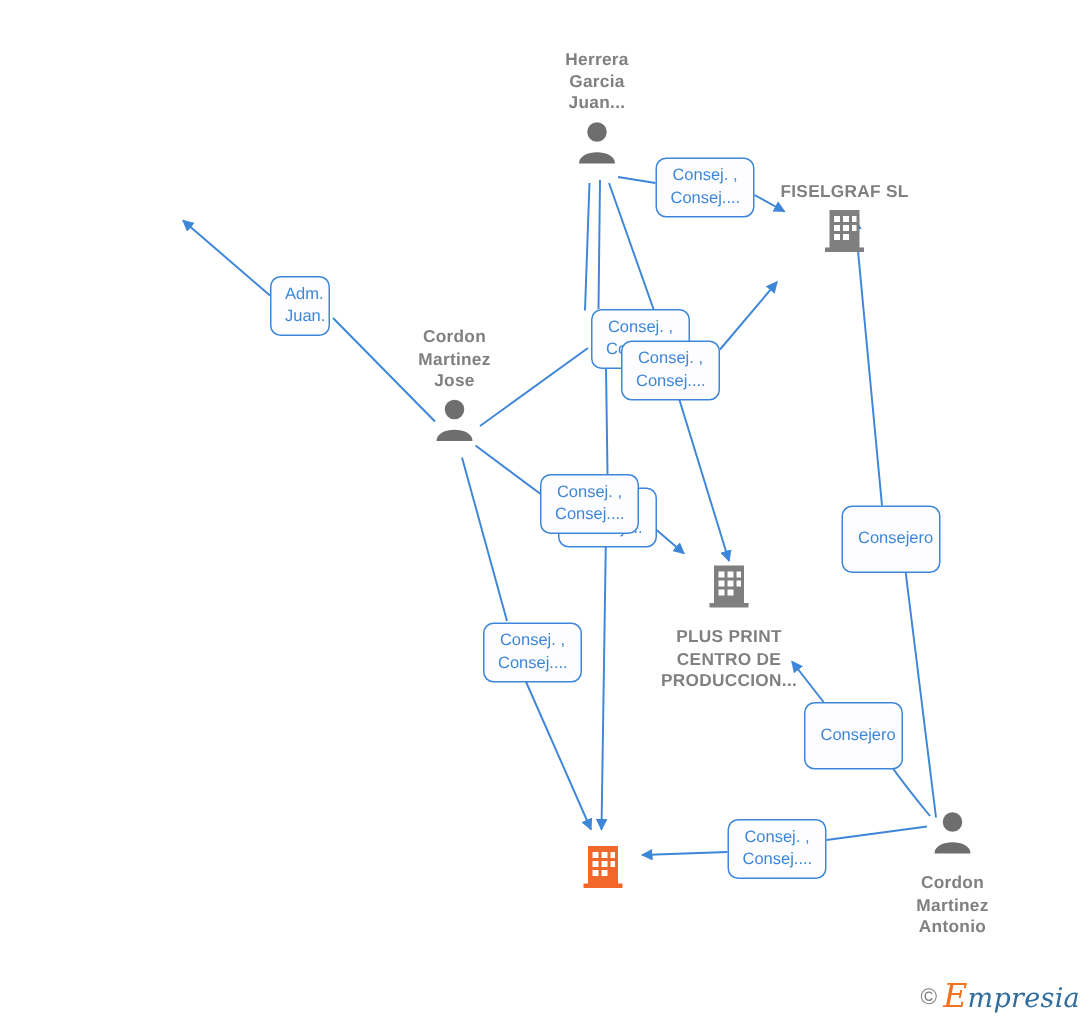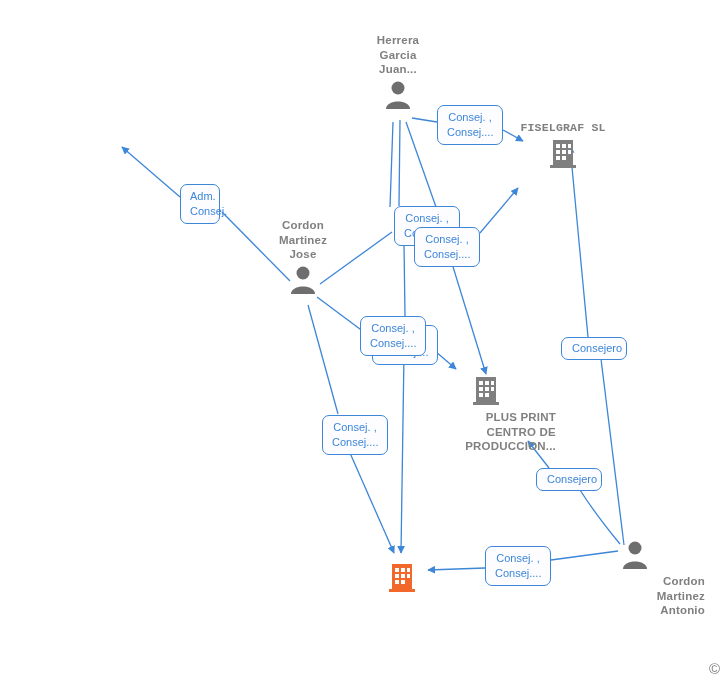--- a/index.html
+++ b/index.html
@@ -43,37 +43,37 @@
   .node-label.person {
     font-weight: bold;
   }
   .node-icon {
     width: 30px;
     height: 32px;
     margin: 0 auto;
     display: block;
   }
   .node.label-above .node-label { margin-bottom: 2px; }
-  .node.label-below .node-label { margin-top: 3px; text-align: right; }
+  .node.label-below .node-label { margin-top: 11px; }
 
   .edge-label {
     position: absolute;
     border: 1.3px solid #3d86d8;
     border-radius: 7px;
     background: #fdfdff;
     color: #3d86d8;
     font-size: 11px;
     line-height: 15px;
     padding: 4px 9px;
     text-align: center;
     white-space: pre-line;
     box-sizing: border-box;
   }
   .edge-label.single {
-    padding: 3px 10px;
+    padding: 14px 10px;
     line-height: 15px;
   }
   .watermark {
     position: absolute;
     right: 8px;
     bottom: 8px;
     display: flex;
     align-items: center;
     gap: 4px;
   }
@@ -145,21 +145,21 @@
   <div class="node label-above" style="left:398px; top:33px;">
     <div class="node-label person">Herrera
 Garcia
 Juan...</div>
     <svg class="node-icon" viewBox="0 0 30 32">
       <circle cx="15" cy="9" r="6.5" fill="#6e6e6e"></circle>
       <path d="M 3 30 C 3 20 27 20 27 30 Z" fill="#6e6e6e"></path>
     </svg>
   </div>
 
-  <div class="node label-above" style="left:563px; top:121px;font-family:Liberation Mono, monospace;">
+  <div class="node label-above" style="left:563px; top:121px;">
     <div class="node-label company">FISELGRAF  SL</div>
     <svg class="node-icon" viewBox="0 0 30 32">
       <rect x="5" y="2" width="20" height="26" fill="#7f7f7f"></rect>
       <rect x="2" y="27" width="26" height="3" fill="#7f7f7f"></rect>
       <rect x="8" y="6" width="4" height="4" fill="#ffffff"></rect>
       <rect x="14" y="6" width="4" height="4" fill="#ffffff"></rect>
       <rect x="8" y="12" width="4" height="4" fill="#ffffff"></rect>
       <rect x="14" y="12" width="4" height="4" fill="#ffffff"></rect>
       <rect x="8" y="18" width="4" height="4" fill="#ffffff"></rect>
       <rect x="14" y="18" width="4" height="4" fill="#ffffff"></rect>
@@ -215,21 +215,21 @@
       <rect x="8" y="12" width="4" height="4" fill="#ffffff"></rect>
       <rect x="14" y="12" width="4" height="4" fill="#ffffff"></rect>
       <rect x="8" y="18" width="4" height="4" fill="#ffffff"></rect>
       <rect x="14" y="18" width="4" height="4" fill="#ffffff"></rect>
       <rect x="20" y="6" width="3" height="4" fill="#ffffff"></rect>
       <rect x="20" y="12" width="3" height="4" fill="#ffffff"></rect>
     </svg>
   </div>
 
   <div class="edge-label" style="left:180px; top:184px; width:40px;">Adm.
-Consej.</div>
+Juan.</div>
 
   <div class="edge-label" style="left:437px; top:105px; width:66px;">Consej. ,
 Consej....</div>
 
   <div class="edge-label" style="left:394px; top:206px; width:66px;">Consej. ,
 Consej....</div>
 
   <div class="edge-label" style="left:414px; top:227px; width:66px;">Consej. ,
 Consej....</div>
 
@@ -244,15 +244,16 @@
 
   <div class="edge-label single" style="left:561px; top:337px; width:66px;">Consejero</div>
 
   <div class="edge-label single" style="left:536px; top:468px; width:66px;">Consejero</div>
 
   <div class="edge-label" style="left:485px; top:546px; width:66px;">Consej. ,
 Consej....</div>
 
   <div class="watermark">
     <span class="wm-c">©</span>
+    <span class="wm-text"><span class="wm-e">E</span><span>mpresia</span></span>
   </div>
 
 </div>
 
 </body></html>

